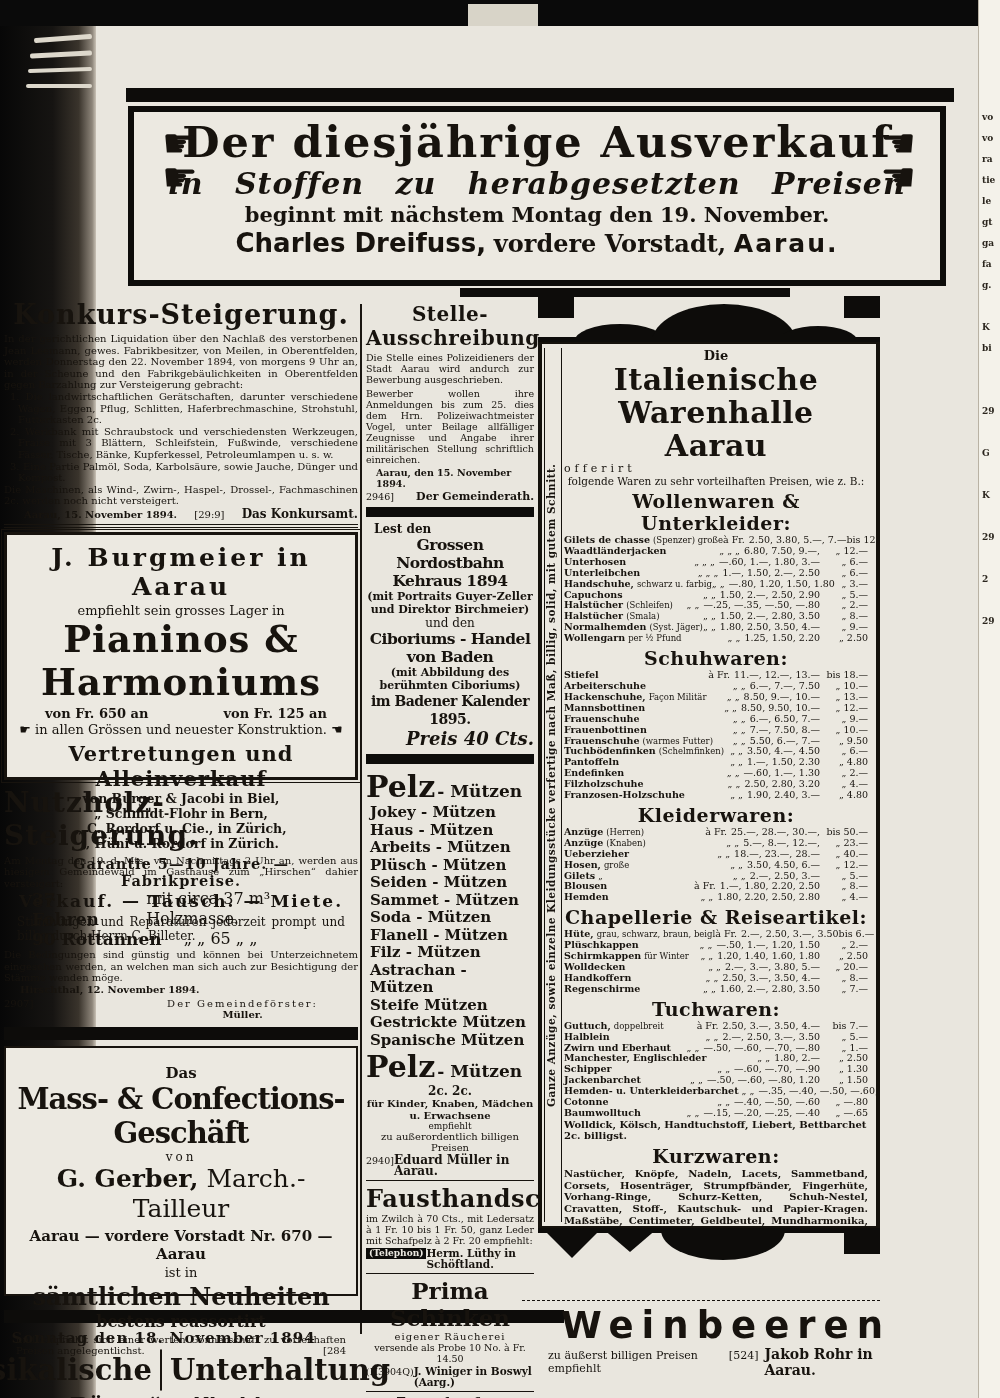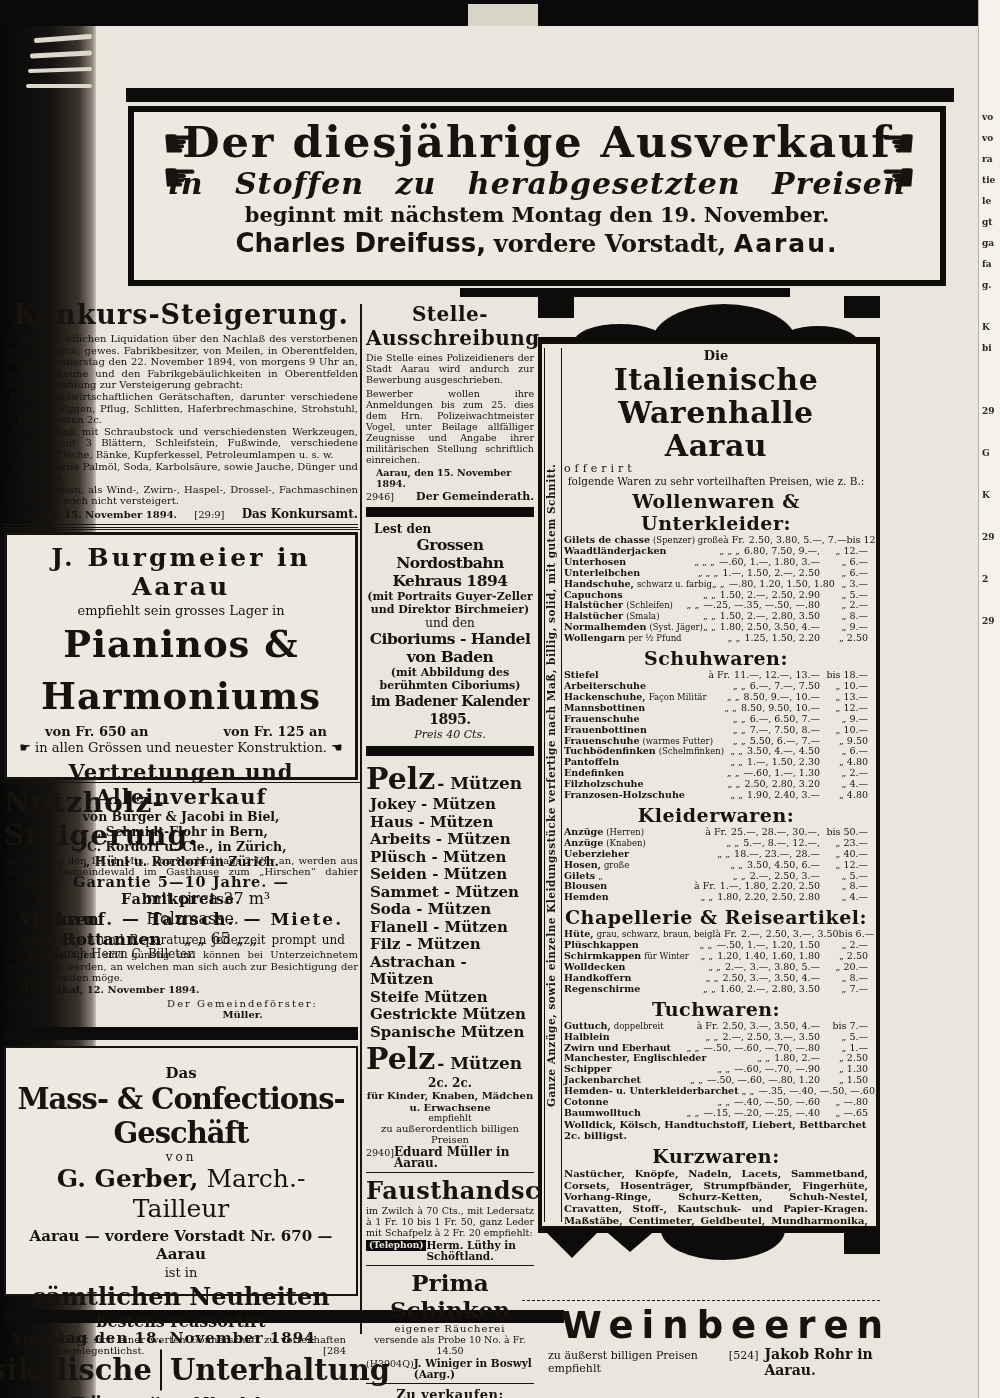--- a/index.html
+++ b/index.html
@@ -45,21 +45,21 @@
   .dblrule{border:none;border-top:4px double #17130e;margin:3px 0;}
 
   
   .konk-title{font-size:27px;font-weight:bold;text-align:center;letter-spacing:1px;line-height:30px;margin-bottom:3px;}
   .konk-item{padding-left:14px;text-indent:-8px;}
   .sigrow{display:flex;justify-content:space-between;align-items:flex-start;margin-top:2px;}
   .boxad{border:3px solid #17130e;outline:1.5px solid #17130e;outline-offset:2px;background:#ece9e1;
          text-align:center;padding:8px 10px;box-sizing:border-box;}
   .burg-t{font-size:25px;font-weight:bold;letter-spacing:3px;}
   .burg-sub{font-size:13px;margin-top:2px;}
-  .burg-big{font-size:37px;font-weight:bold;letter-spacing:1px;line-height:52px;}
+  .burg-big{font-size:37px;font-weight:bold;letter-spacing:1px;line-height:43px;}
   .burg-pr{display:flex;justify-content:space-between;font-size:13px;font-weight:bold;padding:2px 18px 0 28px;}
   .burg-kon{font-size:13px;margin-top:1px;}
   .burg-vt{font-size:21px;font-weight:bold;margin-top:4px;letter-spacing:1px;}
   .burg-li{font-size:12.5px;font-weight:bold;line-height:15px;}
   .burg-gar{font-size:14.5px;font-weight:bold;margin-top:4px;letter-spacing:1px;}
   .burg-vkf{font-size:17px;font-weight:bold;margin-top:2px;letter-spacing:2px;}
   .burg-st{font-size:12px;margin-top:4px;text-align:justify;}
   .nutz-title{font-size:28px;font-weight:bold;text-align:left;letter-spacing:1px;margin:6px 0 3px;}
   .nutz-row{font-size:17px;font-weight:bold;display:flex;padding-left:28px;line-height:20px;}
   .nutz-row .n2{font-weight:normal;margin-left:22px;font-size:16px;}
@@ -80,21 +80,21 @@
      linear-gradient(180deg,#2c2a26 0%,#514c42 55%,#27241f 100%);
      border-radius:4px;border:1px solid #17130e;}
 
   
   .stelle-t{font-size:20px;font-weight:bold;text-align:center;letter-spacing:0.5px;margin-bottom:2px;}
   .mbar{height:10px;background:#0d0c0a;margin:5px 0;}
   .kal-line1{font-size:12px;font-weight:bold;text-align:left;padding-left:8px;}
   .kal-big{font-size:15.5px;font-weight:bold;text-align:center;line-height:18px;letter-spacing:-0.5px;}
   .kal-sm{font-size:11px;font-weight:bold;text-align:center;line-height:13px;}
   .kal-mid{font-size:12px;text-align:center;}
-  .kal-preis{font-size:11px;font-style:italic;text-align:center;font-weight:normal;}
+  .kal-preis{font-size:18px;font-style:italic;text-align:right;font-weight:bold;}
   .muetz-big{font-size:30px;font-weight:bold;display:flex;align-items:baseline;}
   .muetz-big .suf{font-size:17px;font-weight:bold;margin-left:2px;}
   .muetz-li{font-size:15px;font-weight:bold;line-height:17.5px;padding-left:4px;}
   .muetz-etc{font-size:12px;font-weight:bold;text-align:center;}
   .muetz-for{font-size:10px;font-weight:bold;text-align:center;line-height:11.5px;}
   .faust-t{font-size:24px;font-weight:bold;text-align:center;letter-spacing:0.5px;}
   .telechip{background:#0d0c0a;color:#ece9e1;font-size:9px;padding:0 3px;font-weight:bold;}
   .schink-t{font-size:23px;font-weight:bold;text-align:center;}
   .zvk{font-size:13px;font-weight:bold;text-align:center;letter-spacing:0.5px;}
 

